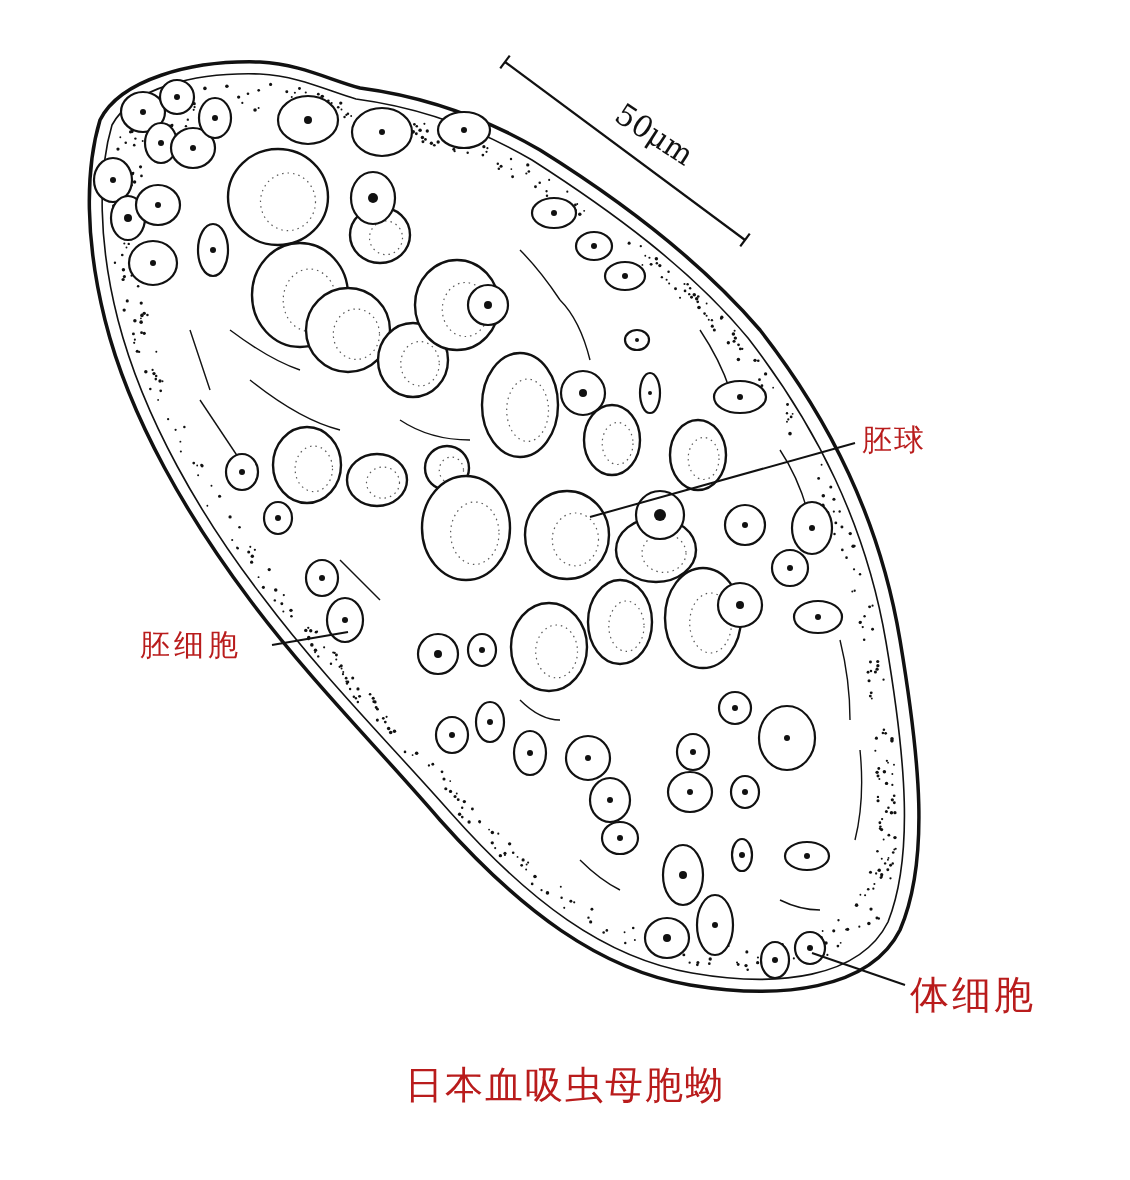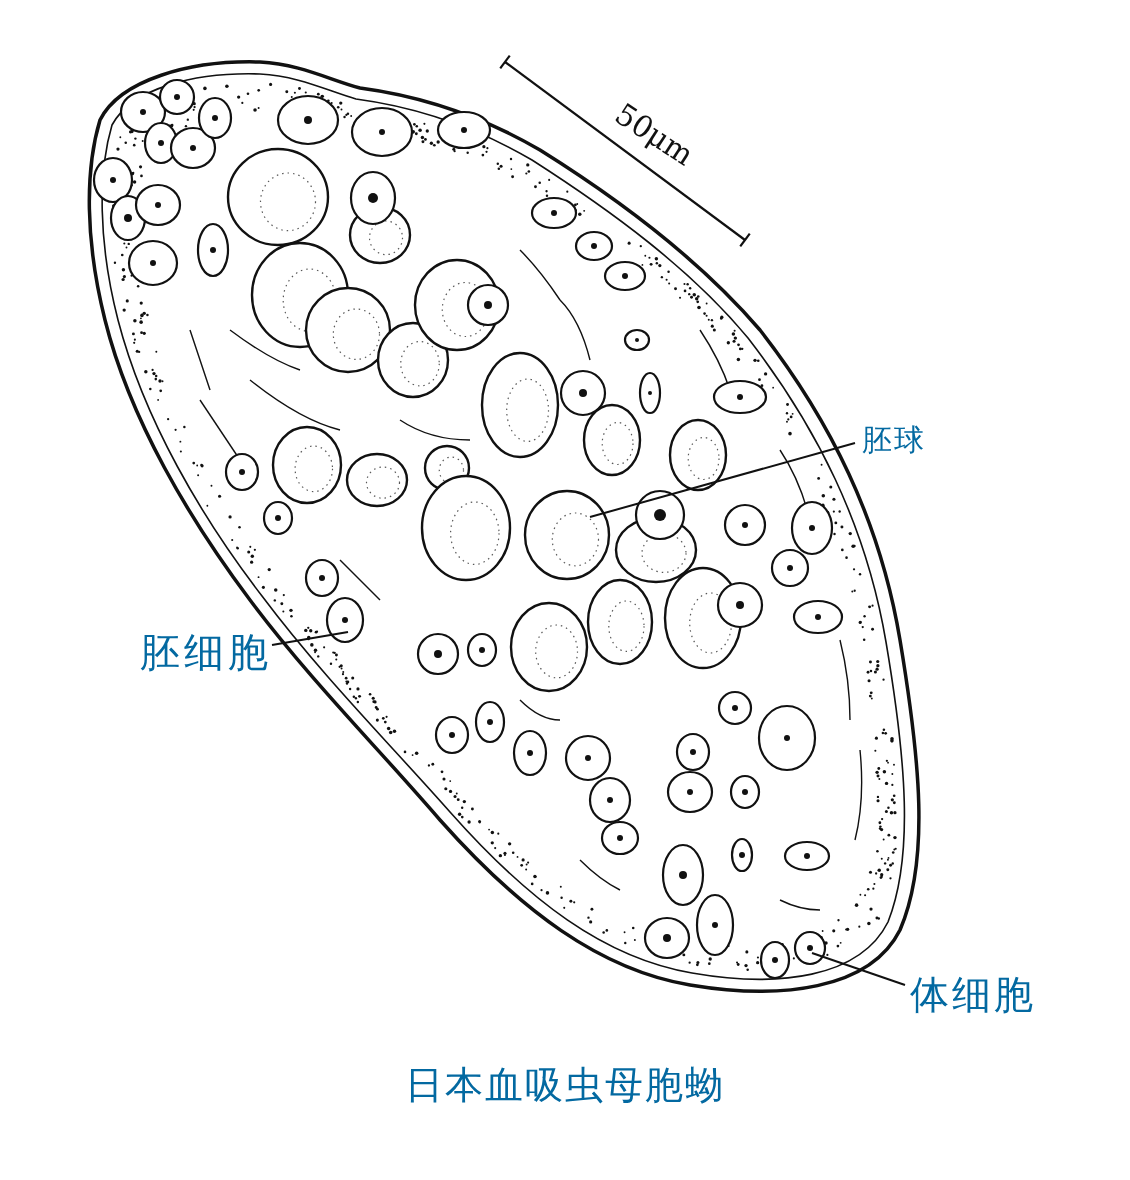--- a/index.html
+++ b/index.html
@@ -1,22 +1,22 @@
 <!DOCTYPE html>
 <html><head>
 <meta charset="utf-8">
 <style>
   html, body { margin: 0; padding: 0; background: #ffffff; }
   body { width: 1130px; height: 1180px; position: relative; overflow: hidden;
          font-family: "DejaVu Serif", "Liberation Serif", serif; }
   #figure { position: absolute; left: 0; top: 0; width: 1130px; height: 1180px; }
   .label { position: absolute; font-family: Liberation Sans, sans-serif;
-           color: #0369a1; white-space: nowrap; }
+           color: #b91c1c; white-space: nowrap; }
   #lbl-embryo-ball { left: 862px; top: 420px; font-size: 30px; letter-spacing: 2px; }
-  #lbl-germ-cell { left: 140px; top: 625px; font-size: 40px; letter-spacing: 4px; }
+  #lbl-germ-cell { left: 140px; top: 625px; font-size: 30px; letter-spacing: 4px; }
   #lbl-somatic-cell { left: 910px; top: 968px; font-size: 39px; letter-spacing: 3px; }
   #caption { left: 0; width: 1130px; top: 1060px; text-align: center; font-size: 38px; letter-spacing: 2px; }
   #scale-label { position: absolute; left: 628px; top: 96px; font-size: 30px;
                  transform: rotate(33deg); transform-origin: left top; color:#111; }
 </style>
 </head>
 <body>
 
 <svg id="figure" viewBox="0 0 1130 1180" xmlns="http://www.w3.org/2000/svg">
   <g id="body-outline">

